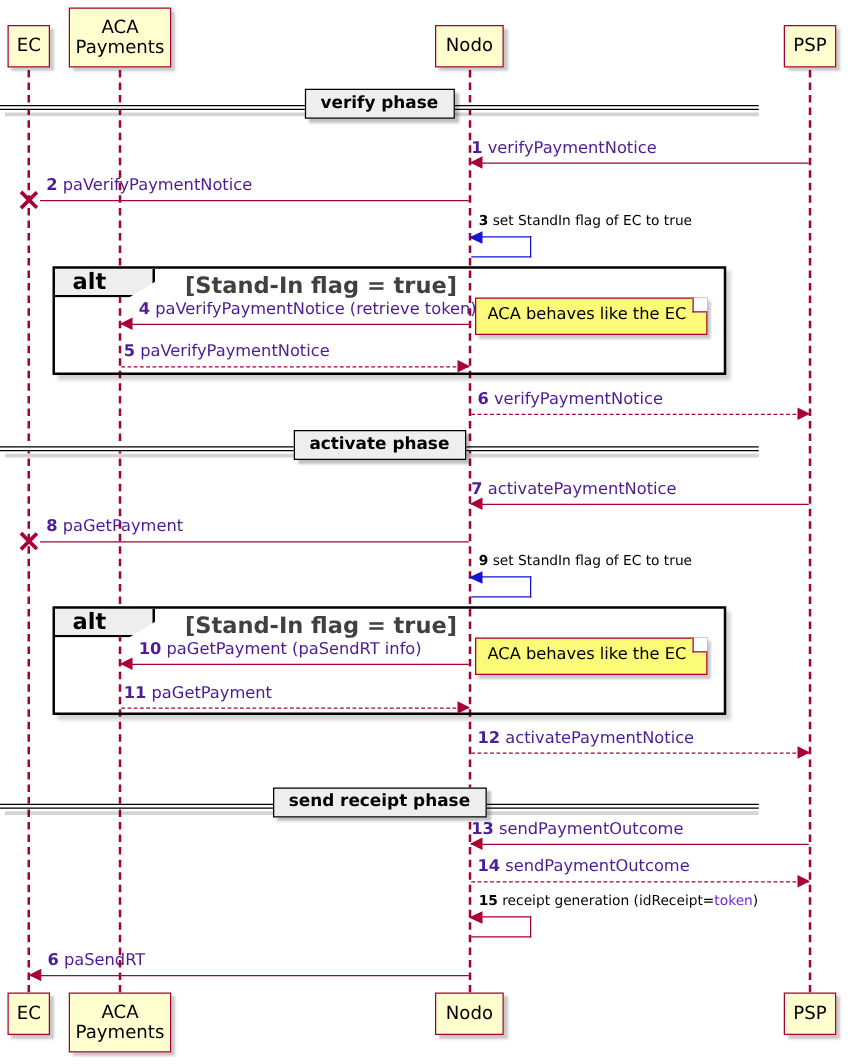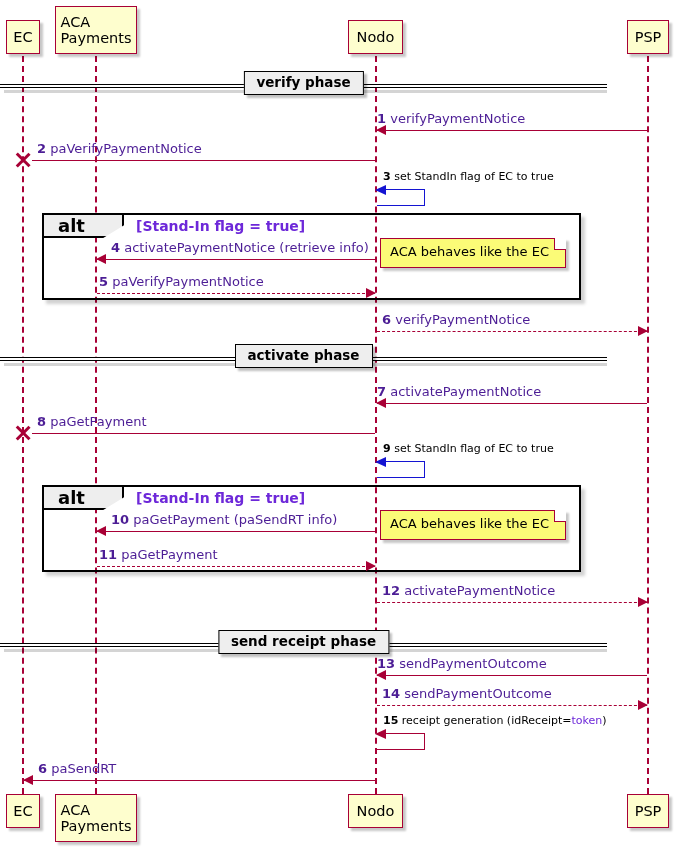--- a/index.html
+++ b/index.html
@@ -27,20 +27,21 @@
   
   .participant{
     position:absolute;
     background:#FEFECE;
     border:1.5px solid #A80036;
     box-shadow:3px 3px 2px rgba(0,0,0,0.22);
     box-sizing:border-box;
     display:flex;
     align-items:center;
     justify-content:center;
+    text-align:center;
     color:#000;
     font-size:14.5px;
     line-height:16px;
     padding:2px 6px;
     white-space:pre-line;
   }
 
   
   .divider{
     position:absolute;
@@ -101,25 +102,25 @@
     font-weight:bold;
     font-size:18px;
     color:#000;
     display:flex;
     align-items:center;
     padding-left:14px;
     clip-path:polygon(0 0,100% 0,100% 45%,74% 100%,0 100%);
   }
   .frag-cond{
     position:absolute;
-    left:92px;
+    left:104px;
     top:3px;
     font-weight:bold;
-    font-size:14px;
-    color:#6d28d9;
+    font-size:18px;
+    color:#404040;
     white-space:nowrap;
   }
 
   
   .msg{ position:absolute; height:0; }
   .msg .line{
     position:absolute;
     left:0; right:0;
     top:0;
     height:0;
@@ -263,21 +264,21 @@
   </div>
 
   <div class="fragment" style="left:42px;top:213px;width:539px;height:87px;">
     <div class="frag-tab">alt</div>
     <div class="frag-cond">[Stand-In flag = true]</div>
   </div>
 
   <div class="msg" style="left:97px;width:278px;top:259px;">
     <div class="line"></div>
     <div class="head left"></div>
-    <div class="txt" style="left:14px;"><b>4</b> <span>activatePaymentNotice (retrieve info)</span></div>
+    <div class="txt" style="left:14px;"><b>4</b> <span>paVerifyPaymentNotice (retrieve token)</span></div>
   </div>
 
   <div class="note" style="left:380px;top:238px;width:186px;height:30px;">
     <div class="fold"></div>
     <span>ACA behaves like the EC</span>
   </div>
 
   <div class="msg dashed" style="left:97px;width:278px;top:293px;">
     <div class="line"></div>
     <div class="head right"></div>

